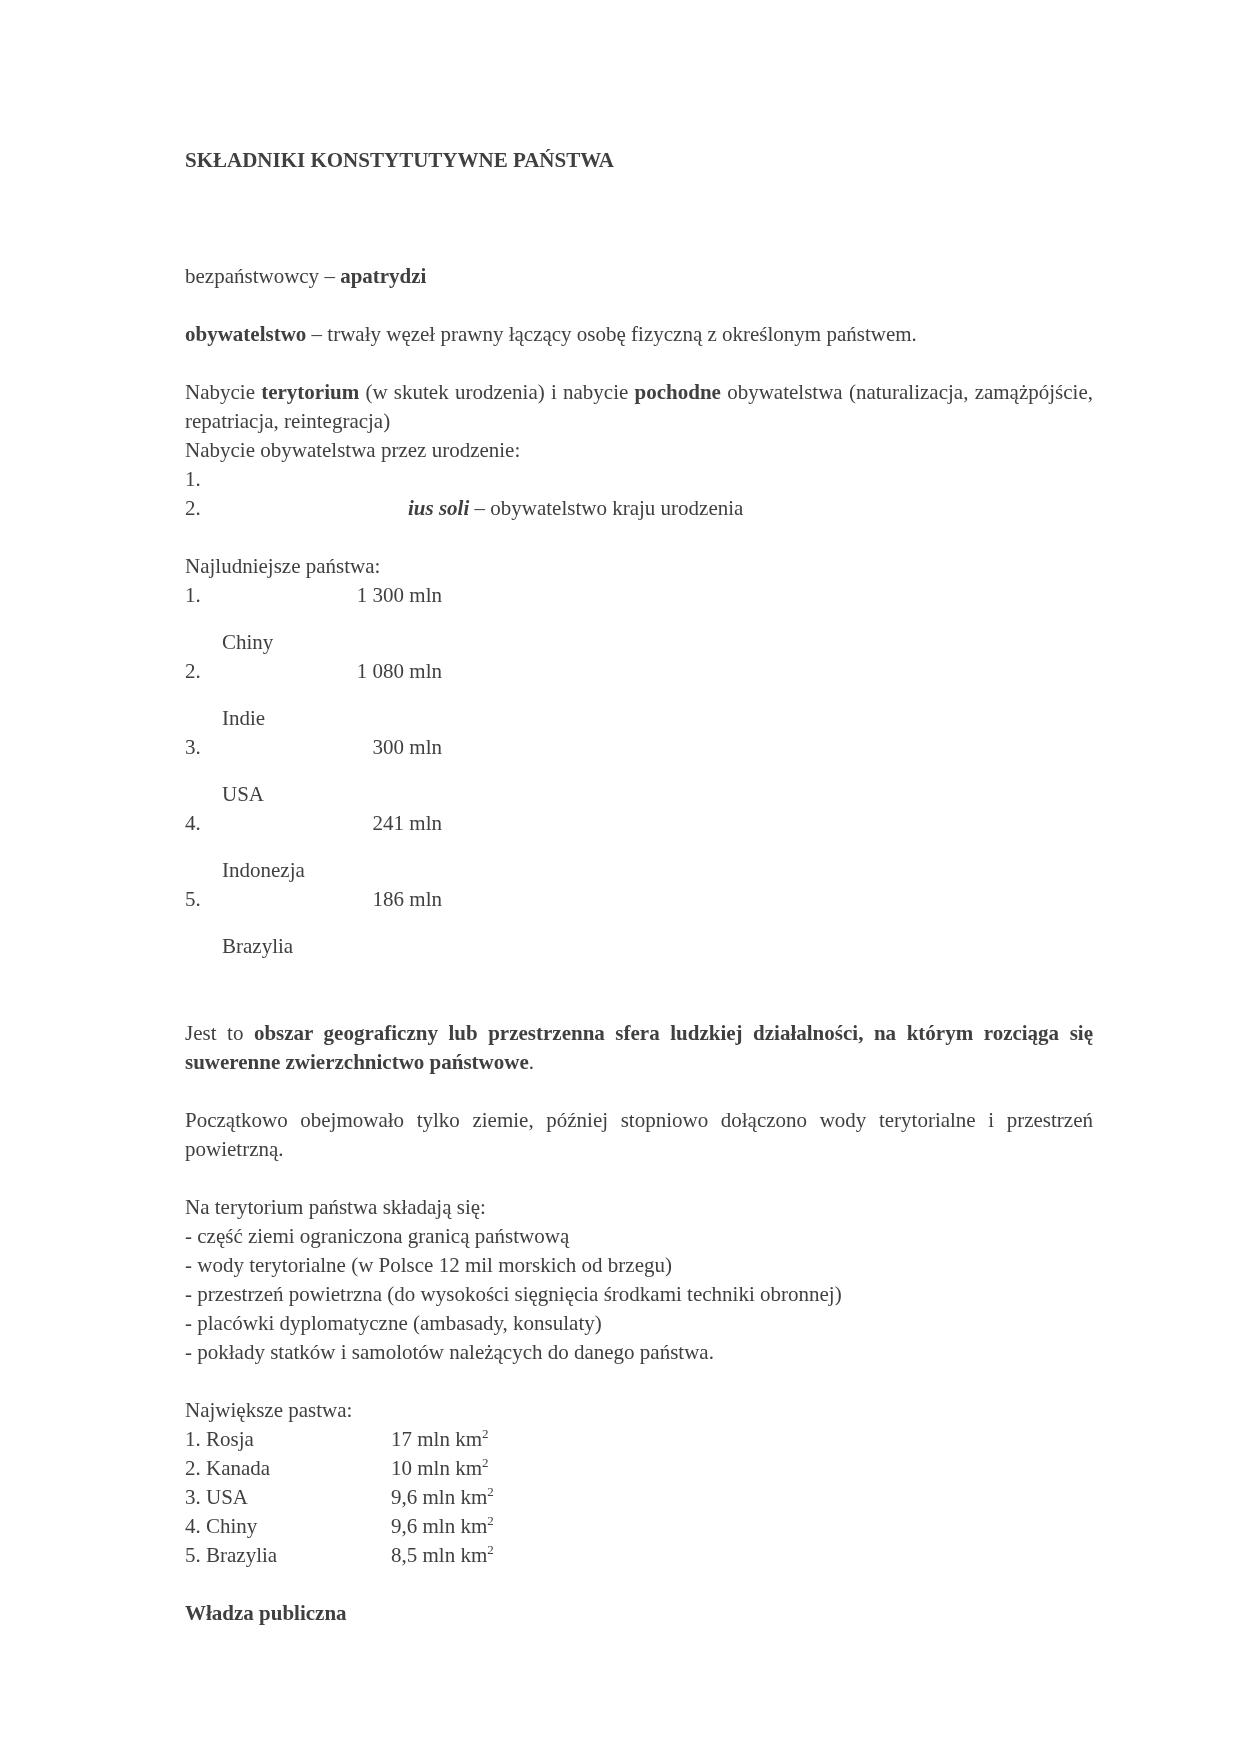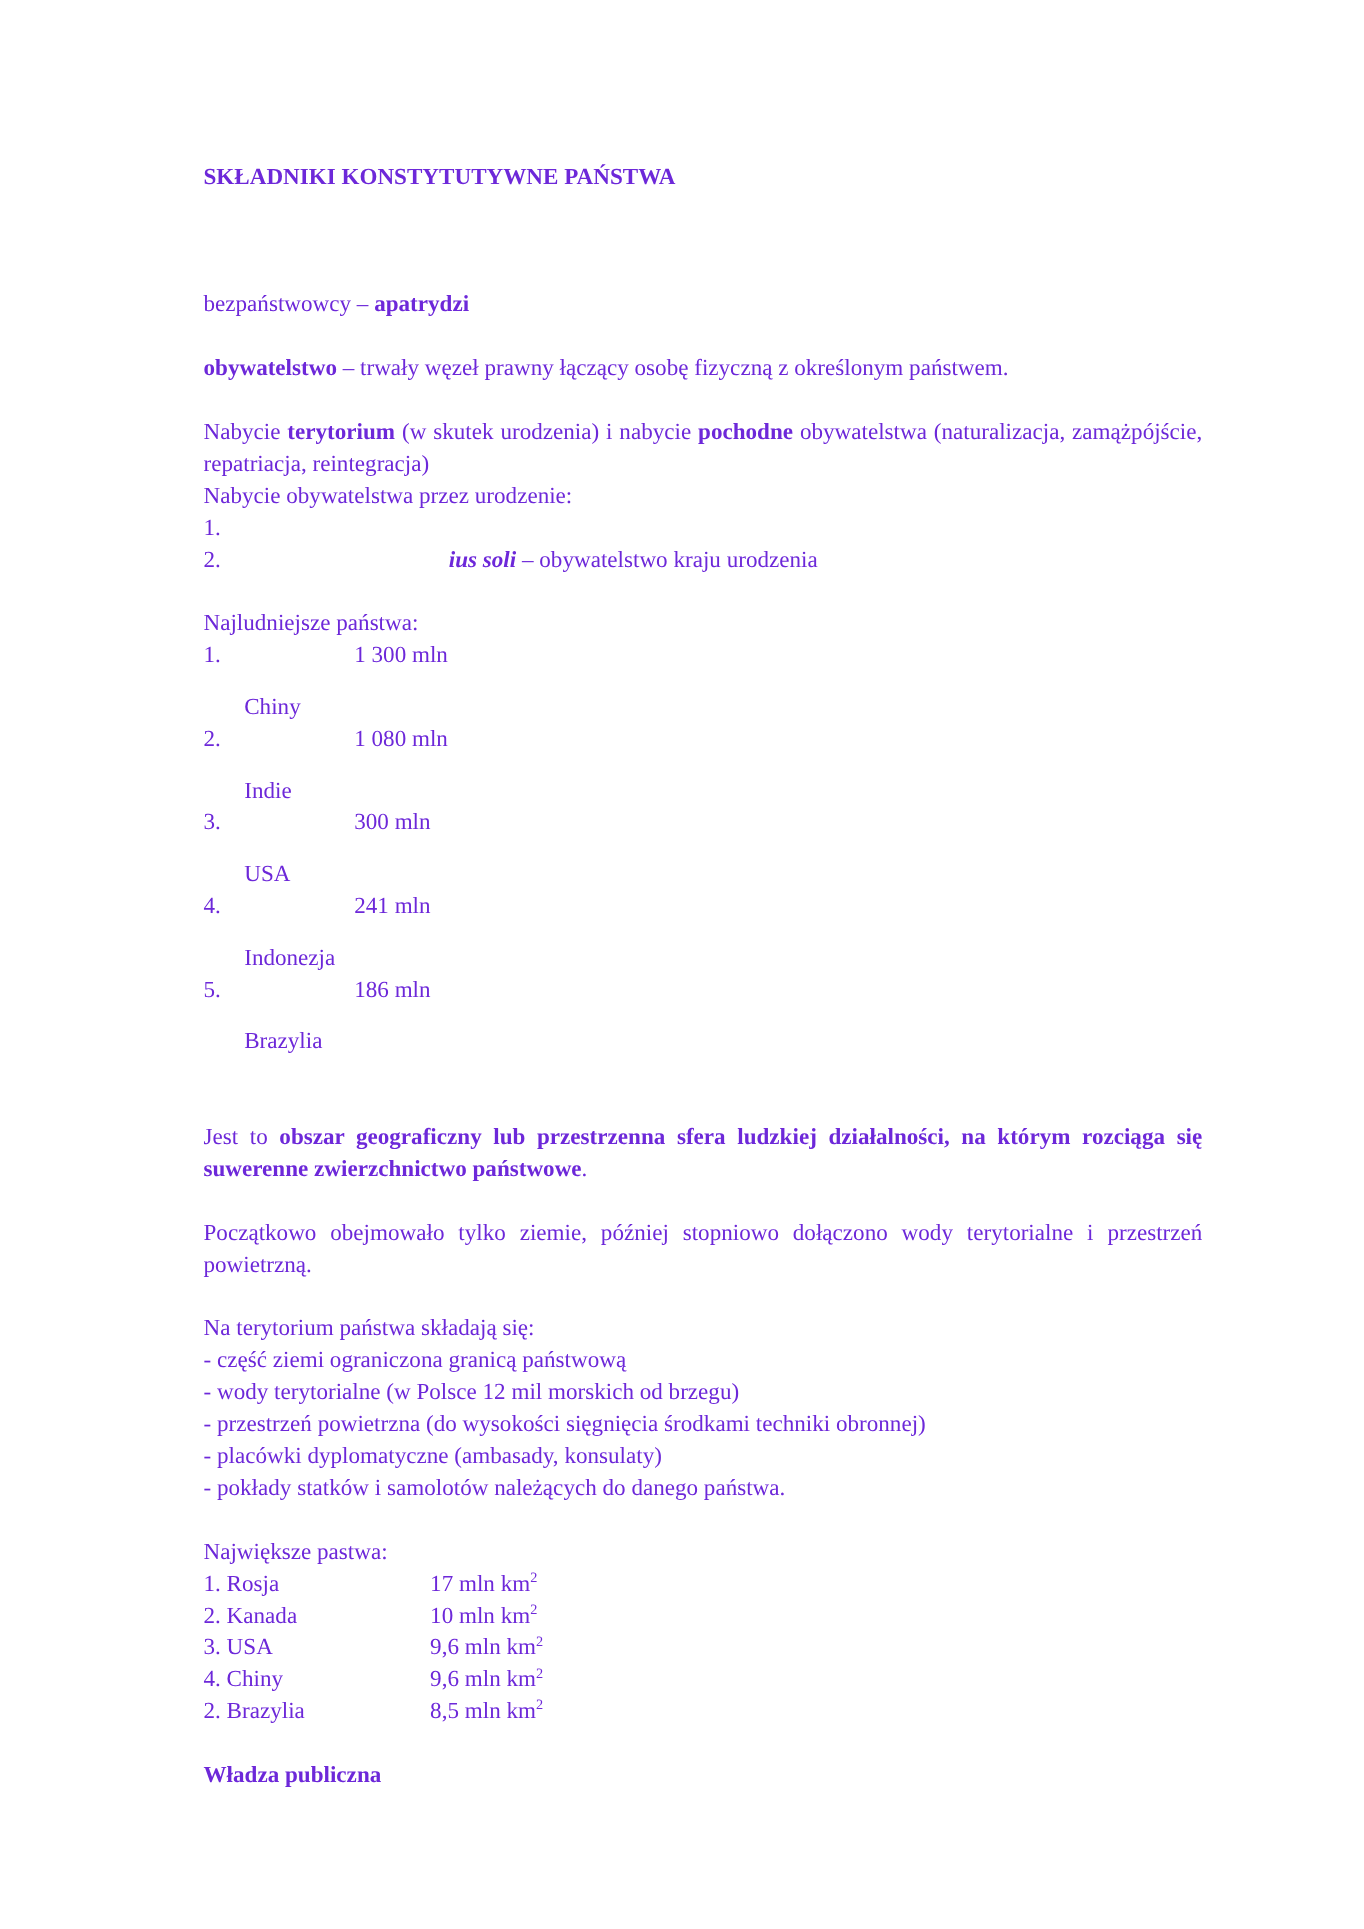--- a/index.html
+++ b/index.html
@@ -1,32 +1,32 @@
 <!DOCTYPE html>
 <html><head>
 <meta charset="utf-8">
 <style>
   html, body { margin: 0; padding: 0; background: #ffffff; }
   body { width: 1240px; height: 1754px; position: relative; overflow: hidden; }
   .page {
     position: absolute; left: 185px; top: 146px; width: 908px;
     font-family: "Liberation Serif", "DejaVu Serif", serif;
-    font-size: 21px; line-height: 29px; color: #6d28d9;
+    font-size: 21px; line-height: 29px; color: #404040;
   }
   p { margin: 0; }
   .gap { height: 29px; }
   .b { font-weight: bold; }
   .bi { font-weight: bold; font-style: italic; }
   .justify { text-align: justify; text-align-last: left; }
   .num-row { display: flex; }
   .num-row .n { width: 223px; }
   .pop-row { display: flex; }
   .pop-row .n { width: 37px; }
   .pop-row .c { width: 100px; margin-top: 47px; }
-  .pop-row .v { width: 120px; }
+  .pop-row .v { width: 120px; text-align: right; }
   .area-row { display: flex; }
   .area-row .c { width: 206px; }
   sup { font-size: 13px; line-height: 0; vertical-align: super; }
 </style>
 </head>
 <body>
 
 <div class="page">
   <p class="b">SKŁADNIKI KONSTYTUTYWNE PAŃSTWA</p>
   <div class="gap"></div>
@@ -107,19 +107,19 @@
   </div>
   <div class="area-row">
     <span class="c">3. USA</span>
     <span><span>9,6 mln km</span><sup>2</sup></span>
   </div>
   <div class="area-row">
     <span class="c">4. Chiny</span>
     <span><span>9,6 mln km</span><sup>2</sup></span>
   </div>
   <div class="area-row">
-    <span class="c">2. Brazylia</span>
+    <span class="c">5. Brazylia</span>
     <span><span>8,5 mln km</span><sup>2</sup></span>
   </div>
   <div class="gap"></div>
 
   <p class="b">Władza publiczna</p>
 </div>
 
 </body></html>

